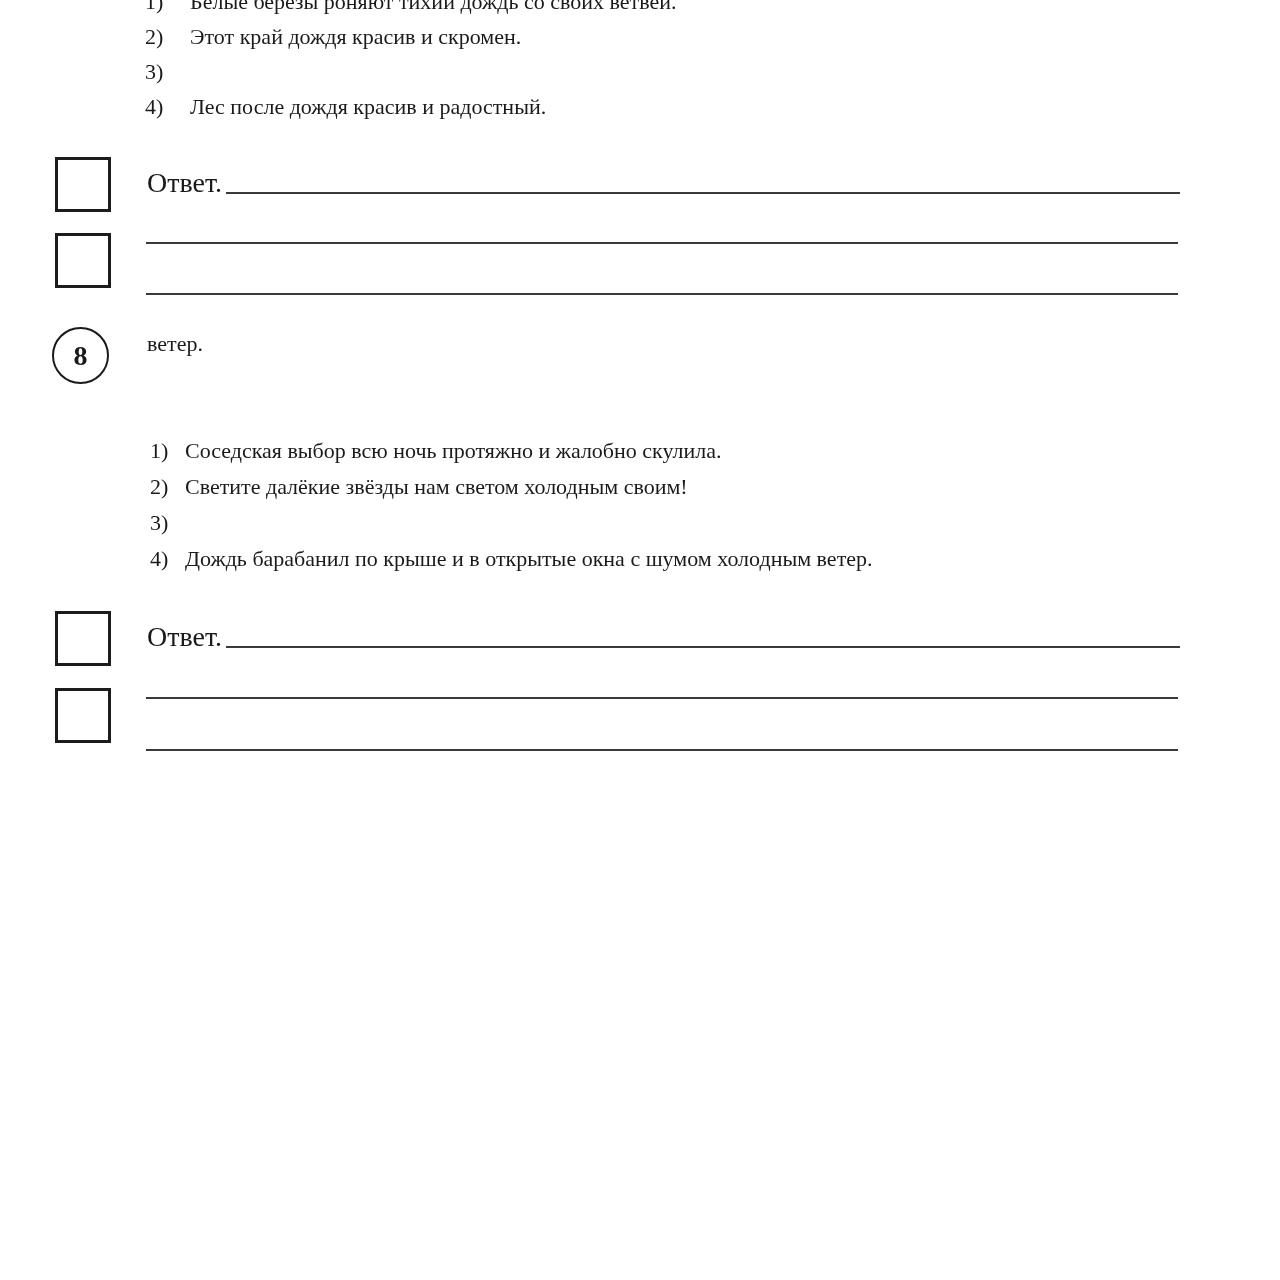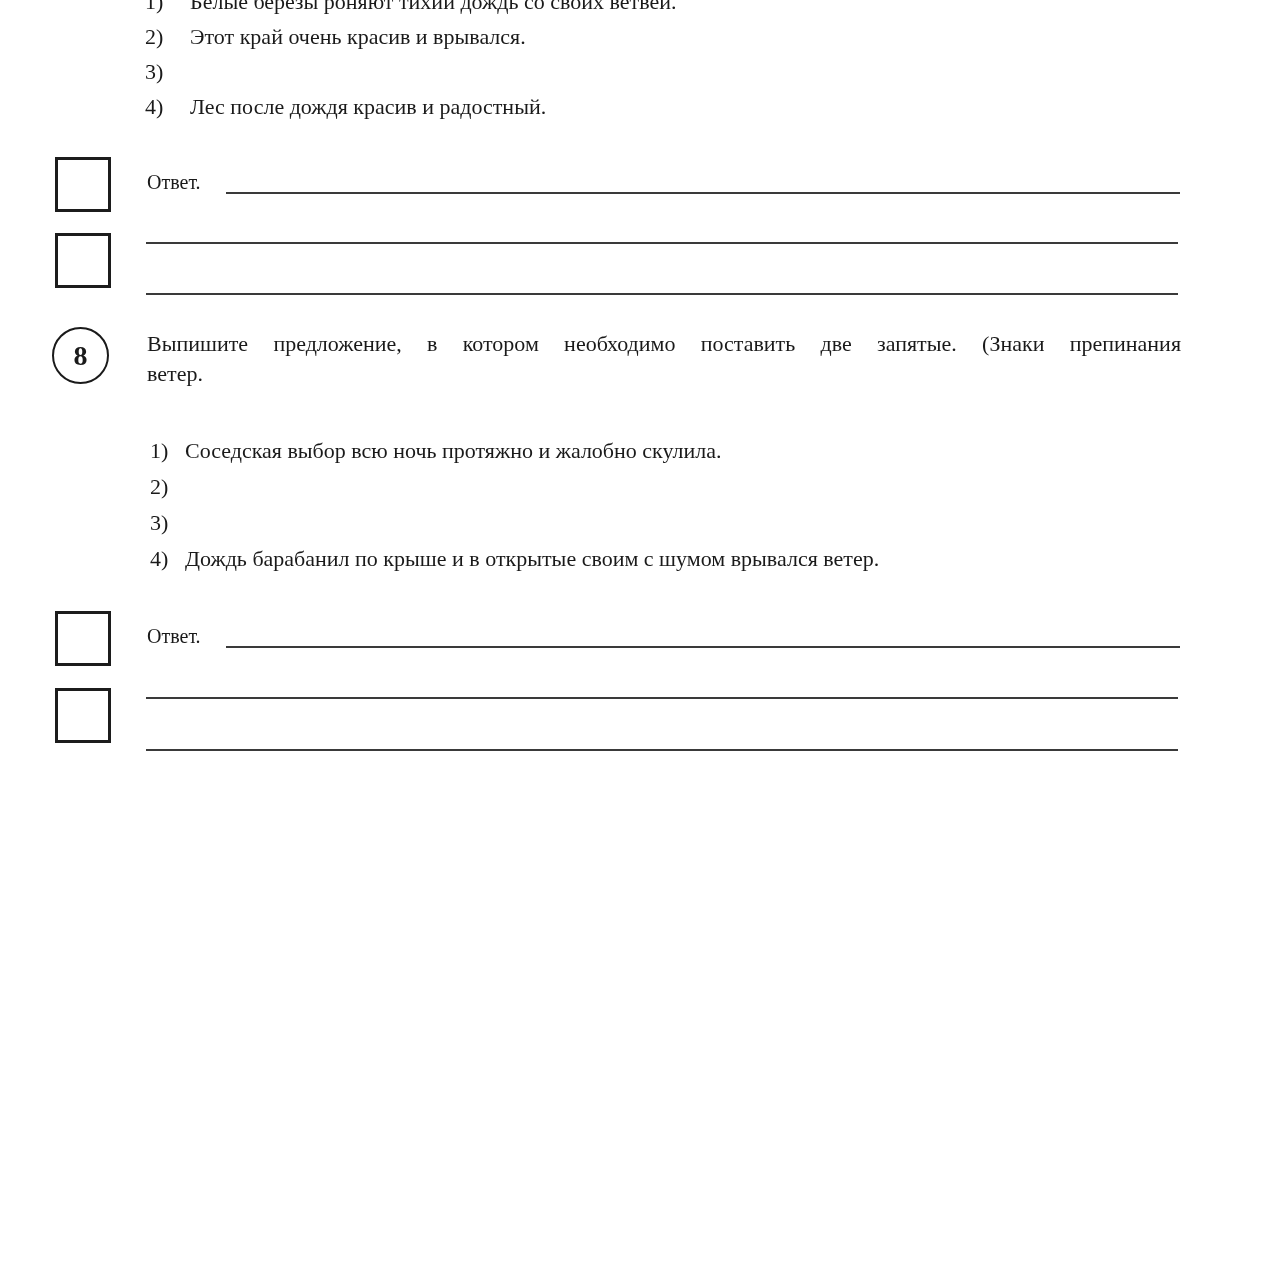--- a/index.html
+++ b/index.html
@@ -25,21 +25,21 @@
   .toplist .num { width:45px; flex:0 0 45px; }
 
   
   .scorebox {
     position:absolute; width:56px; height:55px;
     border:3px solid #1c1c1c; background:#ffffff;
   }
 
   
   .anslabel {
-    position:absolute; font-size:20px; line-height:25px;
+    position:absolute; font-size:28px; line-height:25px;
   }
   .rule {
     position:absolute; height:0;
     border-top:2px solid #3a3a3a;
   }
 
   
   .qcircle {
     position:absolute; left:52px; top:327px;
     width:57px; height:57px; border:2.5px solid #1a1a1a;
@@ -66,21 +66,21 @@
 
 <div class="page">
 
   <div class="toplist">
     <div class="item">
       <span class="num">1)</span>
       <span class="txt">Белые берёзы роняют тихий дождь со своих ветвей.</span>
     </div>
     <div class="item">
       <span class="num">2)</span>
-      <span class="txt">Этот край очень красив и врывался.</span>
+      <span class="txt">Этот край дождя красив и скромен.</span>
     </div>
     <div class="item">
       <span class="num">3)</span>
     </div>
     <div class="item">
       <span class="num">4)</span>
       <span class="txt">Лес после дождя красив и радостный.</span>
     </div>
   </div>
 
@@ -88,38 +88,38 @@
   <div class="anslabel" style="left:147px; top:170px;">Ответ.</div>
   <div class="rule" style="left:226px; top:192px; width:954px;"></div>
   <div class="scorebox" style="left:55px; top:233px;"></div>
   <div class="rule" style="left:146px; top:242px; width:1032px;"></div>
   <div class="rule" style="left:146px; top:293px; width:1032px;"></div>
 
   <div class="qcircle">
     <span>8</span>
   </div>
   <div class="qtext">
-    <div class="jline">Выпишите предложение, в котором необходимо поставить две запятые. (Знаки препинания</div>
     <div class="lastline">ветер.</div>
   </div>
 
   <div class="optlist">
     <div class="item">
       <span class="num">1)</span>
       <span class="txt">Соседская выбор всю ночь протяжно и жалобно скулила.</span>
     </div>
     <div class="item">
       <span class="num">2)</span>
+      <span class="txt">Светите далёкие звёзды нам светом холодным своим!</span>
     </div>
     <div class="item">
       <span class="num">3)</span>
     </div>
     <div class="item">
       <span class="num">4)</span>
-      <span class="txt">Дождь барабанил по крыше и в открытые своим с шумом врывался ветер.</span>
+      <span class="txt">Дождь барабанил по крыше и в открытые окна с шумом холодным ветер.</span>
     </div>
   </div>
 
   <div class="scorebox" style="left:55px; top:611px;"></div>
   <div class="anslabel" style="left:147px; top:624px;">Ответ.</div>
   <div class="rule" style="left:226px; top:646px; width:954px;"></div>
   <div class="scorebox" style="left:55px; top:688px;"></div>
   <div class="rule" style="left:146px; top:697px; width:1032px;"></div>
   <div class="rule" style="left:146px; top:749px; width:1032px;"></div>
 

